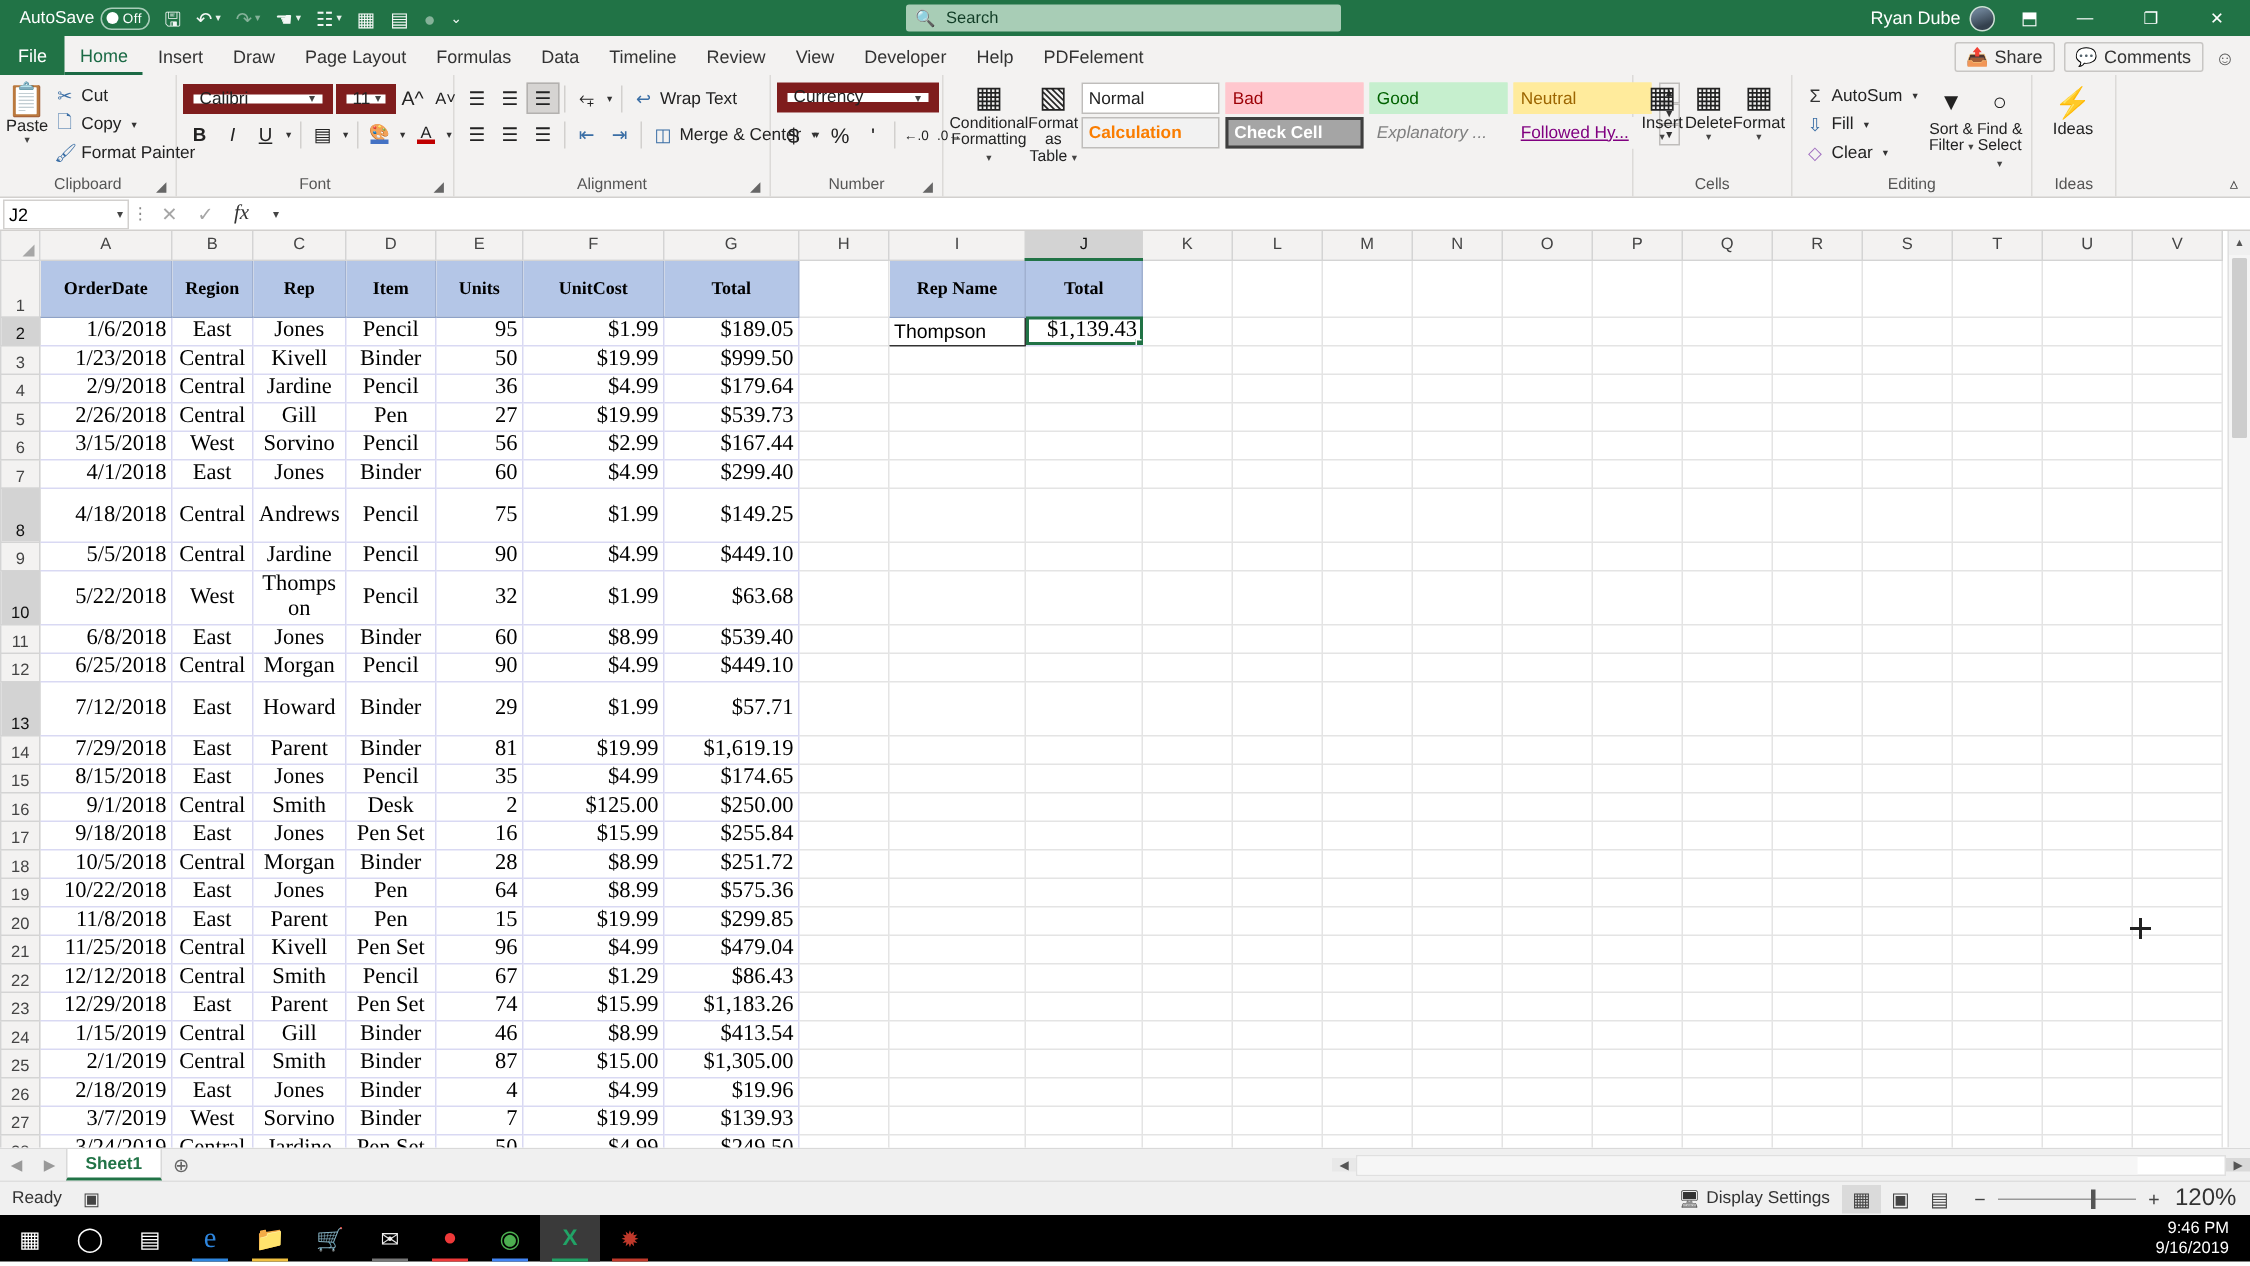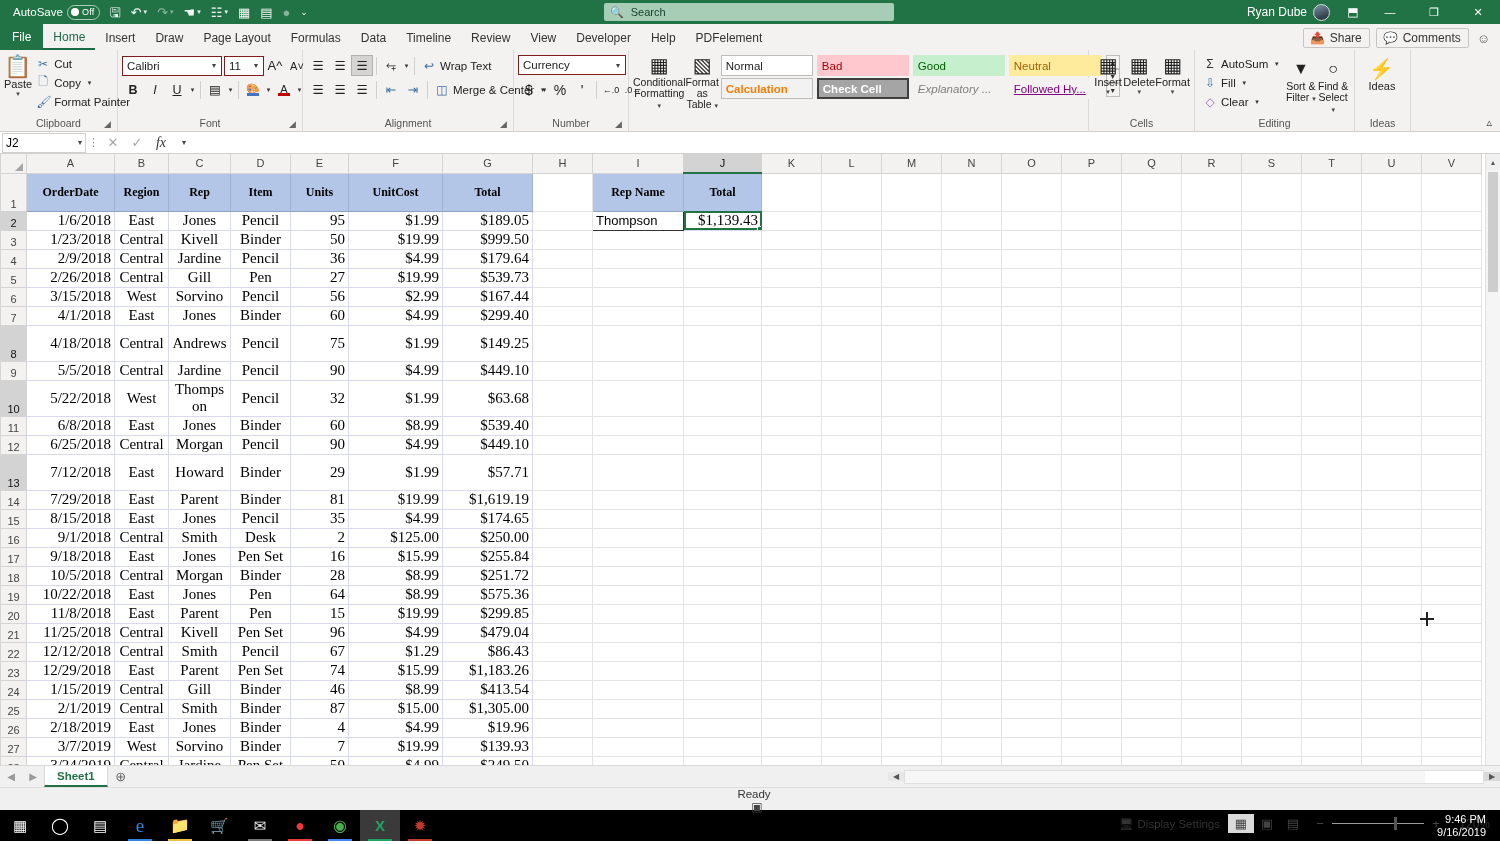--- a/index.html
+++ b/index.html
@@ -108,21 +108,21 @@
     height: 19px; white-space: nowrap;
   }
   .smallbtn .g { font-size: 12px; width: 14px; text-align: center; color: #3a6ea5; }
   .stackcol { display: flex; flex-direction: column; padding-top: 2px; }
 
   
   .clipboard-paste .glyph { font-size: 22px; }
 
   
   .combo {
-    border: 1px solid #7f1d1d; background: #fff; height: 20px;
+    border: 7px solid #7f1d1d; background: #fff; height: 20px;
     display: flex; align-items: center; padding: 0 2px 0 4px;
     font-size: 11.5px; color: #222;
   }
   .combo .dd { margin-left: auto; font-size: 8px; color: #444; padding: 0 3px; }
   .btnrow { display: flex; align-items: center; gap: 0; }
   .tbtn {
     width: 22px; height: 21px; display: flex; align-items: center; justify-content: center;
     font-size: 12.5px;
   }
   .tbtn.on { background: #d6d4d2; border: 1px solid #b3b1af; }
@@ -270,33 +270,33 @@
   .add-sheet { width: 26px; text-align: center; color: #666; font-size: 13px; }
   .tabs-hscroll { margin-left: auto; display:flex; align-items:center; width: 612px; }
   .hs-left { width: 16px; text-align:center; color:#555; font-size: 8px; background:#e8e8e8;}
   .hs-track { flex:1; height: 14px; background:#fff; border:1px solid #e0e0e0; position:relative;}
   .hs-thumb { position:absolute; left: 0; top:0; bottom:0; width: 520px; background:#f6f6f6;}
   .hs-right { width: 16px; text-align:center; color:#555; font-size: 8px; background:#d9d9d9;}
 
   
   .statusbar {
     height: 23px; background: #f0f0f0; display: flex; align-items: center;
-    font-size: 11.5px; color: #333; border-top: 1px solid #dedede; flex-direction: column;
+    font-size: 11.5px; color: #333; border-top: 1px solid #dedede;
   }
   .sb-ready { padding-left: 8px; }
   .sb-rec { padding-left: 14px; font-size: 12px; color: #444; }
   .sb-right { margin-left: auto; display: flex; align-items: center; gap: 0; padding-right: 10px; }
   .sb-item { display: flex; align-items: center; gap: 4px; padding: 0 8px; }
   .sb-viewbtn { width: 26px; height: 19px; display:flex; align-items:center; justify-content:center; font-size: 13px; color:#444;}
   .sb-viewbtn.on { background: #dadada; }
   .zoom-slider { display: flex; align-items: center; gap: 0; padding: 0 6px; }
   .zs-minus, .zs-plus { width: 16px; text-align: center; font-size: 13px; color: #444; }
   .zs-track { width: 92px; height: 1px; background: #999; position: relative; margin: 0 4px; }
   .zs-handle { position: absolute; left: 62px; top: -6px; width: 3px; height: 13px; background: #555; }
-  .zoom-pct { width: 40px; text-align: right; font-size: 12px; }
+  .zoom-pct { width: 40px; text-align: right; font-size: 16px; }
 
   
   .taskbar {
     height: 31px; background: #000; display: flex; align-items: center;
     color: #fff; font-size: 11px;
   }
   .tb-icon {
     width: 40px; height: 31px; display: flex; align-items: center; justify-content: center;
     position: relative; font-size: 15px;
   }

